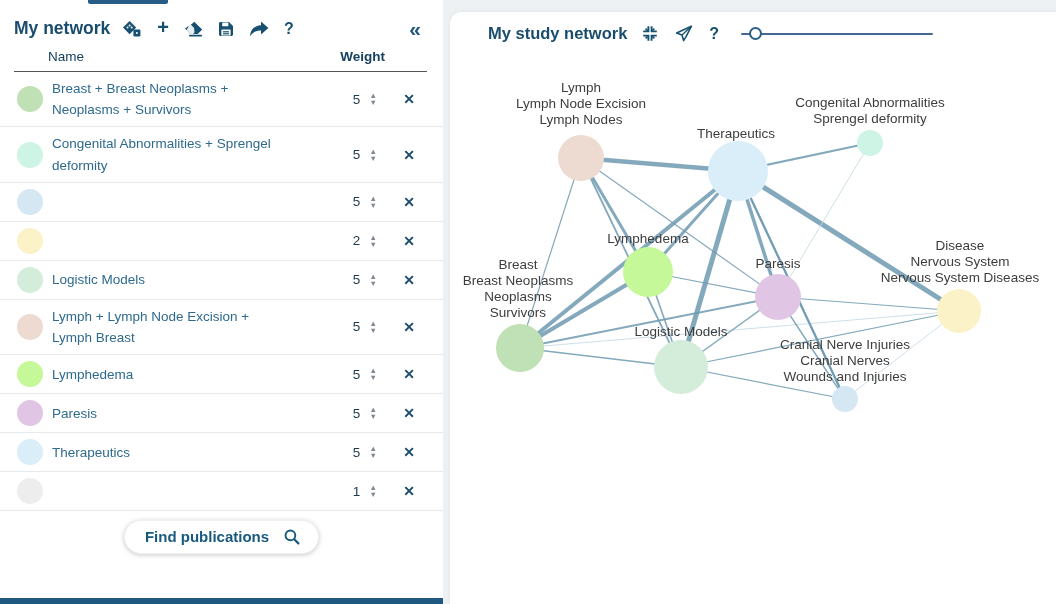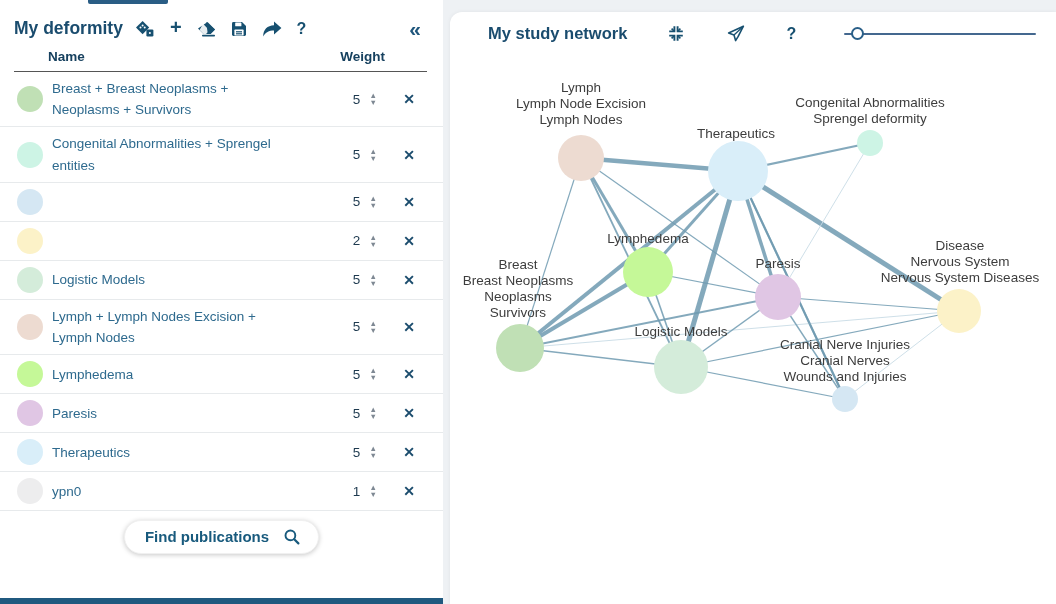--- a/index.html
+++ b/index.html
@@ -34,21 +34,21 @@
   .glyph-help{font-size:16px;font-weight:700;}
   .collapse{
     margin-left:auto;margin-right:6px;font-size:21px;font-weight:600;color:#1f567c;cursor:pointer;line-height:1;
   }
   .table-head{
     display:flex;align-items:center;
     padding:6px 0 7px 0;
     margin:0 16px 0 14px;
     border-bottom:1px solid #555;
   }
-  .col-name{margin-left:34px;font-size:13.5px;font-weight:700;color:#17415f;}
+  .col-name{margin-left:34px;font-size:13.5px;font-weight:400;color:#17415f;}
   .col-weight{margin-left:auto;margin-right:42px;font-size:13.5px;font-weight:700;color:#17415f;text-align:center;}
   .rows{margin:0;}
   .row{
     display:flex;align-items:center;
     padding:6px 22px 6px 17px;
     border-bottom:1px solid #e7eaec;
     min-height:25px;
   }
   .dot{
     width:26px;height:26px;border-radius:50%;flex:0 0 26px;margin-right:9px;
@@ -80,21 +80,21 @@
     position:absolute;left:0;bottom:0;width:443px;height:6px;background:#20597f;
   }
   
   .right-card{
     position:absolute;left:450px;top:12px;width:606px;height:592px;
     background:#ffffff;border-radius:12px 0 0 0;
     box-shadow:0 0 4px rgba(0,0,0,0.06);
   }
   .rc-header{
     display:flex;align-items:center;
-    padding:12px 20px 0 38px;position:relative;z-index:2;justify-content:space-between;
+    padding:12px 20px 0 38px;position:relative;z-index:2;
   }
   .rc-title{
     font-size:16.5px;font-weight:700;color:#1a4c6e;margin-right:14px;white-space:nowrap;
   }
   .rc-header .hicon{margin-right:16px;}
   .slider{
     position:relative;width:192px;height:16px;margin-left:6px;flex:0 0 auto;cursor:pointer;
   }
   .slider .track{
     position:absolute;left:0;right:0;top:7px;height:2px;background:#44688f;border-radius:1px;
@@ -105,21 +105,21 @@
   }
   .net-svg{position:absolute;left:0;top:0;z-index:1;}
 </style>
 </head>
 <body>
 
 <div class="left-panel">
   <div class="top-indicator"></div>
 
   <div class="lp-header">
-    <span class="lp-title">My deformity</span>
+    <span class="lp-title">My network</span>
     <span class="hicon">
       <svg width="21" height="18" viewBox="0 0 21 18">
         <path d="M8.6 1 L15.2 7.6 L8.6 14.2 L2 7.6 Z" fill="#175070"></path>
         <circle cx="8.6" cy="5.4" r="1" fill="#fff"></circle>
         <circle cx="6.5" cy="7.6" r="1" fill="#fff"></circle>
         <circle cx="10.7" cy="7.6" r="1" fill="#fff"></circle>
         <rect x="12.4" y="9.4" width="7" height="7" rx="1.2" fill="#175070"></rect>
         <circle cx="15.9" cy="12.9" r="1" fill="#fff"></circle>
       </svg>
     </span>
@@ -162,21 +162,21 @@
       <span class="wval">5</span>
       <span class="stepper">
         <span class="step-btn up">▲</span>
         <span class="step-btn down">▼</span>
       </span>
       <span class="close-btn">✕</span>
     </div>
 
     <div class="row">
       <span class="dot" style="background: rgb(205, 244, 229);"></span>
-      <span class="ename">Congenital Abnormalities + Sprengel entities</span>
+      <span class="ename">Congenital Abnormalities + Sprengel deformity</span>
       <span class="wval">5</span>
       <span class="stepper">
         <span class="step-btn up">▲</span>
         <span class="step-btn down">▼</span>
       </span>
       <span class="close-btn">✕</span>
     </div>
 
     <div class="row">
       <span class="dot" style="background: rgb(213, 231, 243);"></span>
@@ -204,21 +204,21 @@
       <span class="wval">5</span>
       <span class="stepper">
         <span class="step-btn up">▲</span>
         <span class="step-btn down">▼</span>
       </span>
       <span class="close-btn">✕</span>
     </div>
 
     <div class="row">
       <span class="dot" style="background: rgb(237, 219, 209);"></span>
-      <span class="ename">Lymph + Lymph Nodes Excision + Lymph Nodes</span>
+      <span class="ename">Lymph + Lymph Node Excision + Lymph Breast</span>
       <span class="wval">5</span>
       <span class="stepper">
         <span class="step-btn up">▲</span>
         <span class="step-btn down">▼</span>
       </span>
       <span class="close-btn">✕</span>
     </div>
 
     <div class="row">
       <span class="dot" style="background: rgb(197, 248, 152);"></span>
@@ -248,21 +248,20 @@
       <span class="wval">5</span>
       <span class="stepper">
         <span class="step-btn up">▲</span>
         <span class="step-btn down">▼</span>
       </span>
       <span class="close-btn">✕</span>
     </div>
 
     <div class="row">
       <span class="dot" style="background: rgb(237, 237, 238);"></span>
-      <span class="ename">ypn0</span>
       <span class="wval">1</span>
       <span class="stepper">
         <span class="step-btn up">▲</span>
         <span class="step-btn down">▼</span>
       </span>
       <span class="close-btn">✕</span>
     </div>
   </div>
 
   <div class="find-wrap">

